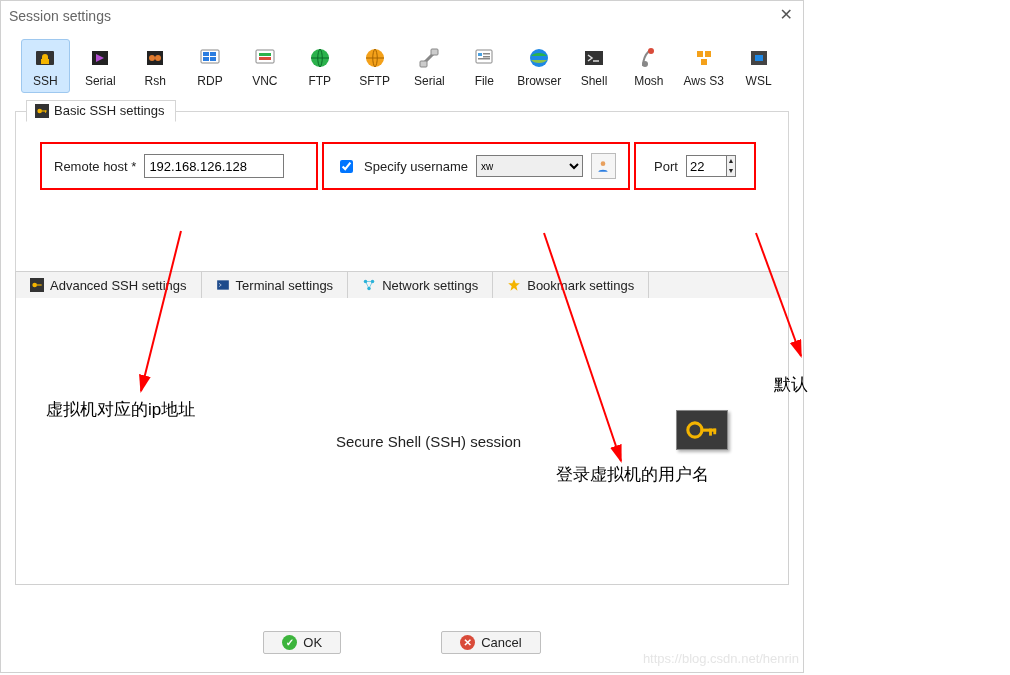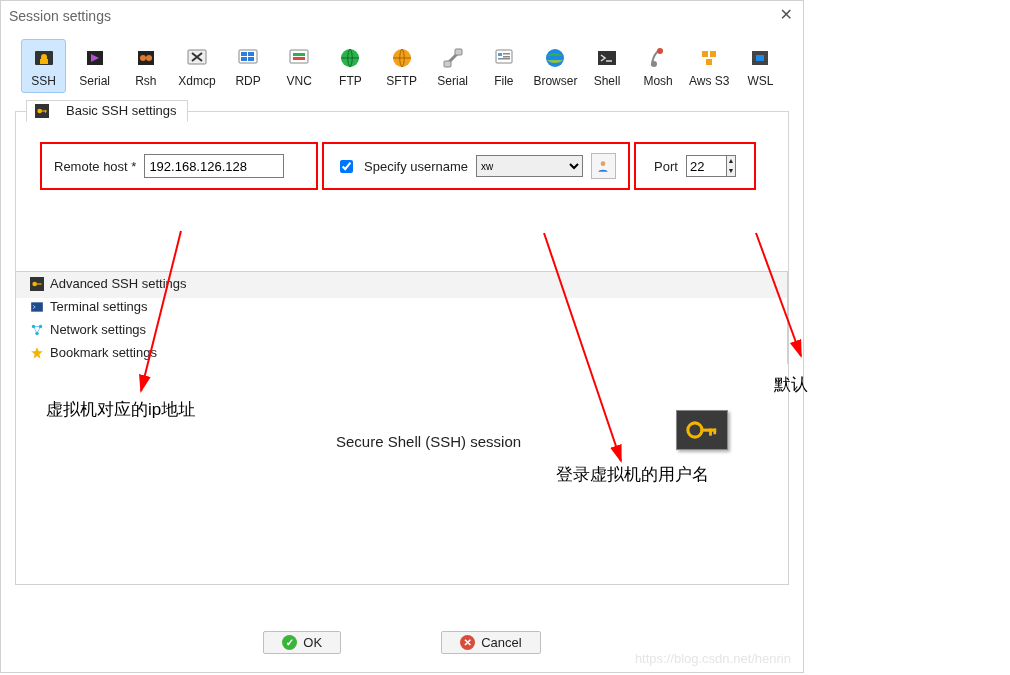--- a/index.html
+++ b/index.html
@@ -7,51 +7,51 @@
   .titlebar{height:30px;line-height:30px;padding-left:8px;color:#666;font-size:14px;}
   .close-x{position:absolute;top:4px;right:10px;font-size:16px;color:#555;cursor:pointer;}
   
   .types{display:flex;gap:6px;padding:8px 20px 12px 20px;}
   .type{width:58px;text-align:center;border:1px solid transparent;border-radius:3px;padding:6px 0 4px 0;cursor:pointer;font-size:12px;}
   .type.sel{background:#cfe8ff;border-color:#9ec8ef;}
   .type .ic{width:24px;height:24px;margin:0 auto 4px auto;display:flex;align-items:center;justify-content:center;}
   .type .ic svg{width:24px;height:24px;}
   
   .panel{margin:6px 14px 0 14px;border:1px solid #d5d5d5;position:relative;height:430px;box-sizing:border-box;}
-  .basic-tab{position:absolute;top:-12px;left:10px;background:#fff;border:1px solid #d5d5d5;border-bottom:1px solid #fff;padding:2px 10px 3px 8px;font-size:13px;display:flex;align-items:center;gap:17px;z-index:2;}
+  .basic-tab{position:absolute;top:-12px;left:10px;background:#fff;border:1px solid #d5d5d5;border-bottom:1px solid #fff;padding:2px 10px 3px 8px;font-size:13px;display:flex;align-items:center;gap:5px;z-index:2;}
   .key-ic{width:14px;height:14px;}
   
   .settings-row{display:flex;gap:4px;padding:30px 24px 18px 24px;align-items:center;}
   .red-box{border:2px solid #ff0000;padding:8px 12px;display:flex;align-items:center;gap:8px;height:28px;box-sizing:content-box;}
   .field-label{white-space:nowrap;}
   .tbox{border:1px solid #7a7a7a;height:20px;padding:1px 4px;font-family:inherit;font-size:13px;}
   .cbox{width:110px;height:22px;border:1px solid #7a7a7a;font-family:inherit;font-size:10px;}
   .chk{width:13px;height:13px;}
   .user-btn{width:24px;height:24px;border:1px solid #bbb;background:#f5f5f5;display:flex;align-items:center;justify-content:center;cursor:pointer;}
   .spin{position:relative;width:50px;height:22px;display:flex;align-items:stretch;}
   .spin input{width:34px;border:1px solid #7a7a7a;font-size:13px;padding-left:3px;}
   .spin .arrows{width:14px;border:1px solid #7a7a7a;border-left:0;display:flex;flex-direction:column;}
   .spin .arrows div{flex:1;font-size:7px;text-align:center;line-height:9px;background:#f0f0f0;cursor:pointer;}
   
   .subtabs{position:absolute;left:14px;right:14px;top:270px;border:1px solid #d0d0d0;height:312px;background:#fff;}
-  .subtab-head{display:flex;height:26px;background:#f3f3f3;flex-direction:column;}
+  .subtab-head{display:flex;height:26px;background:#f3f3f3;}
   .subtab{padding:4px 14px;border-right:1px solid #d0d0d0;display:flex;align-items:center;gap:6px;font-size:13px;cursor:pointer;}
   .ic14{width:14px;height:14px;}
   
   .content{position:relative;height:286px;}
   .sess-title{position:absolute;left:320px;top:135px;font-size:15px;}
   .keybox{position:absolute;right:60px;top:112px;width:50px;height:38px;background:#3a3a3a;border:1px solid #888;box-shadow:2px 2px 3px rgba(0,0,0,.3);display:flex;align-items:center;justify-content:center;}
   
   .btns{position:absolute;bottom:18px;left:0;right:0;display:flex;justify-content:center;gap:100px;}
   .btn{border:1px solid #bfbfbf;background:#f4f4f4;padding:3px 18px;border-radius:2px;display:flex;align-items:center;gap:6px;cursor:pointer;font-size:13px;}
   .circ{width:15px;height:15px;border-radius:50%;display:flex;align-items:center;justify-content:center;color:#fff;font-size:10px;font-weight:bold;}
   
   .ann{position:absolute;color:#000000;font-size:17px;white-space:nowrap;pointer-events:none;}
   svg.arrow{position:absolute;pointer-events:none;}
-  .watermark{position:absolute;right:12px;bottom:6px;color:#e5e5e5;font-size:13px;}
+  .watermark{position:absolute;right:4px;bottom:6px;color:#e5e5e5;font-size:13px;}
 </style>
 </head>
 <body>
 
 <div class="window">
   <div class="titlebar">
     <span>Session settings</span>
   </div>
   <div class="close-x">✕</div>
 
@@ -77,29 +77,20 @@
     </div>
     <div class="type">
       <div class="ic">
           <svg viewBox="0 0 24 24">
             <rect x="4" y="5" width="16" height="14" fill="#222"></rect>
             <circle cx="9" cy="12" r="3" fill="#e07a2e"></circle>
             <circle cx="15" cy="12" r="3" fill="#e07a2e"></circle>
           </svg>
         </div>
       <div>Rsh</div>
-    </div>
-    <div class="type">
-      <div class="ic">
-          <svg viewBox="0 0 24 24">
-            <rect x="3" y="4" width="18" height="14" rx="1" fill="#eee" stroke="#888"></rect>
-            <path d="M7 7l10 8M17 7L7 15" stroke="#333" stroke-width="2"></path>
-          </svg>
-        </div>
-      <div>Xdmcp</div>
     </div>
     <div class="type">
       <div class="ic">
           <svg viewBox="0 0 24 24">
             <rect x="3" y="4" width="18" height="13" rx="1" fill="#fff" stroke="#888"></rect>
             <rect x="5" y="6" width="6" height="4" fill="#2b7de0"></rect>
             <rect x="12" y="6" width="6" height="4" fill="#2b7de0"></rect>
             <rect x="5" y="11" width="6" height="4" fill="#2b7de0"></rect>
             <rect x="12" y="11" width="6" height="4" fill="#2b7de0"></rect>
           </svg>

